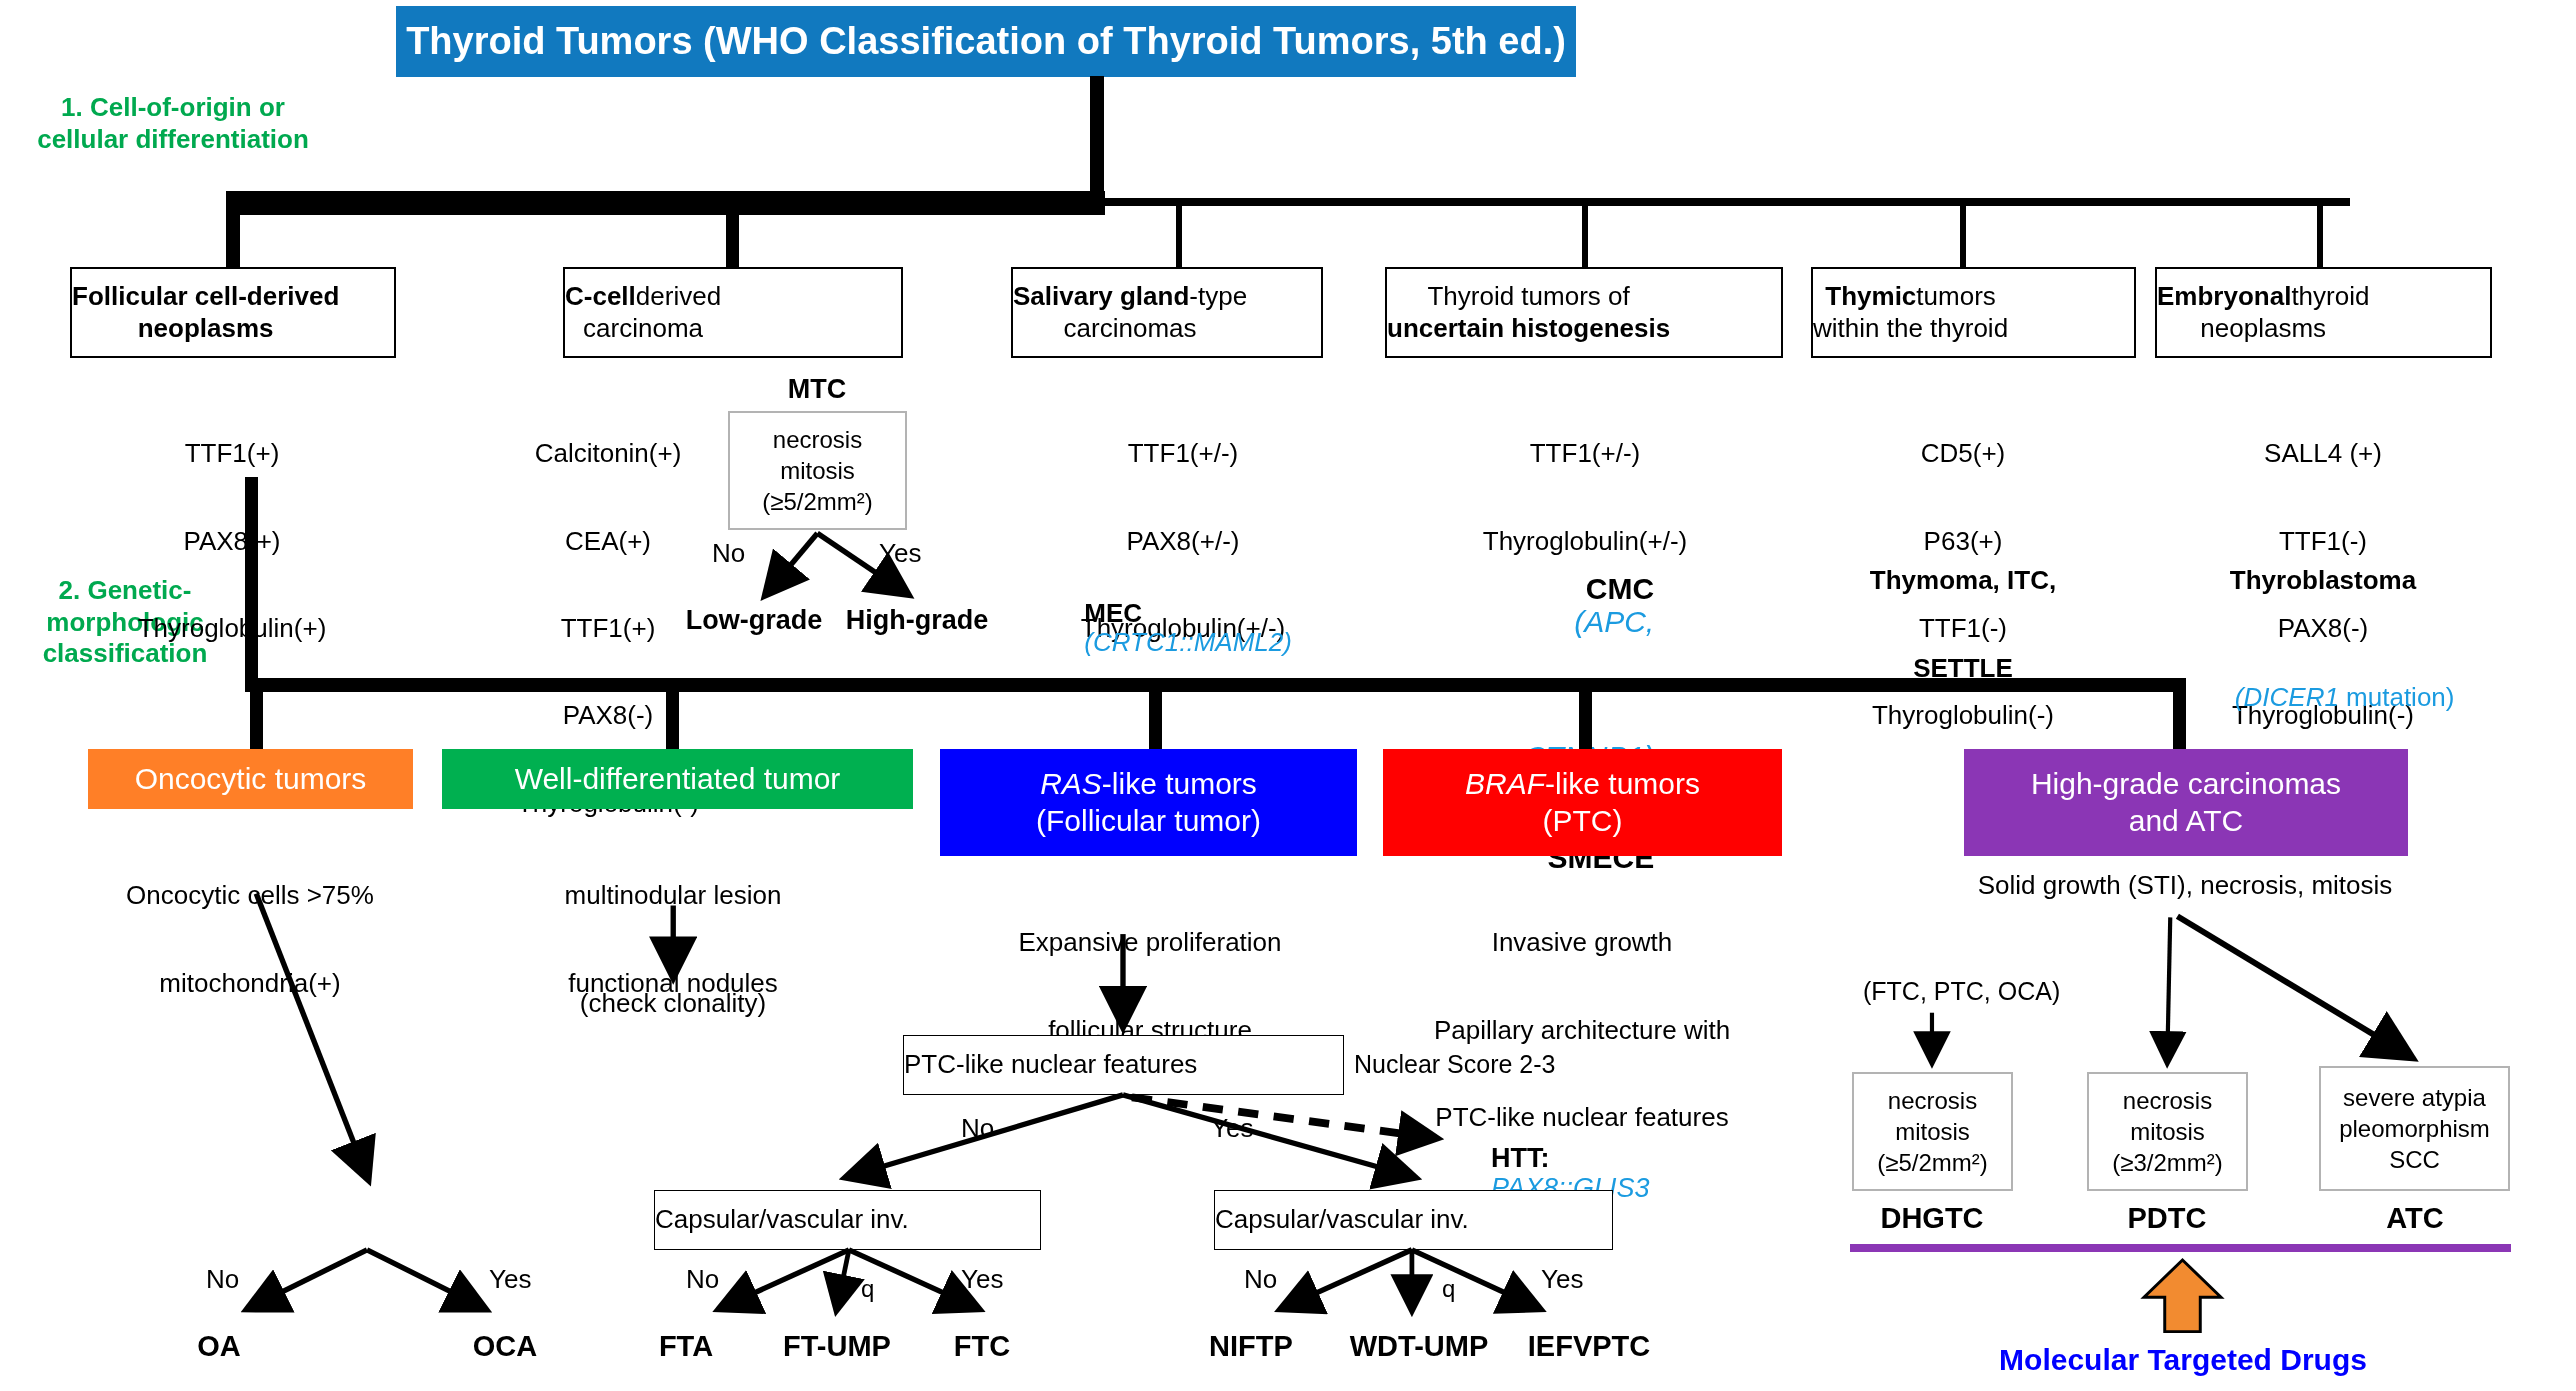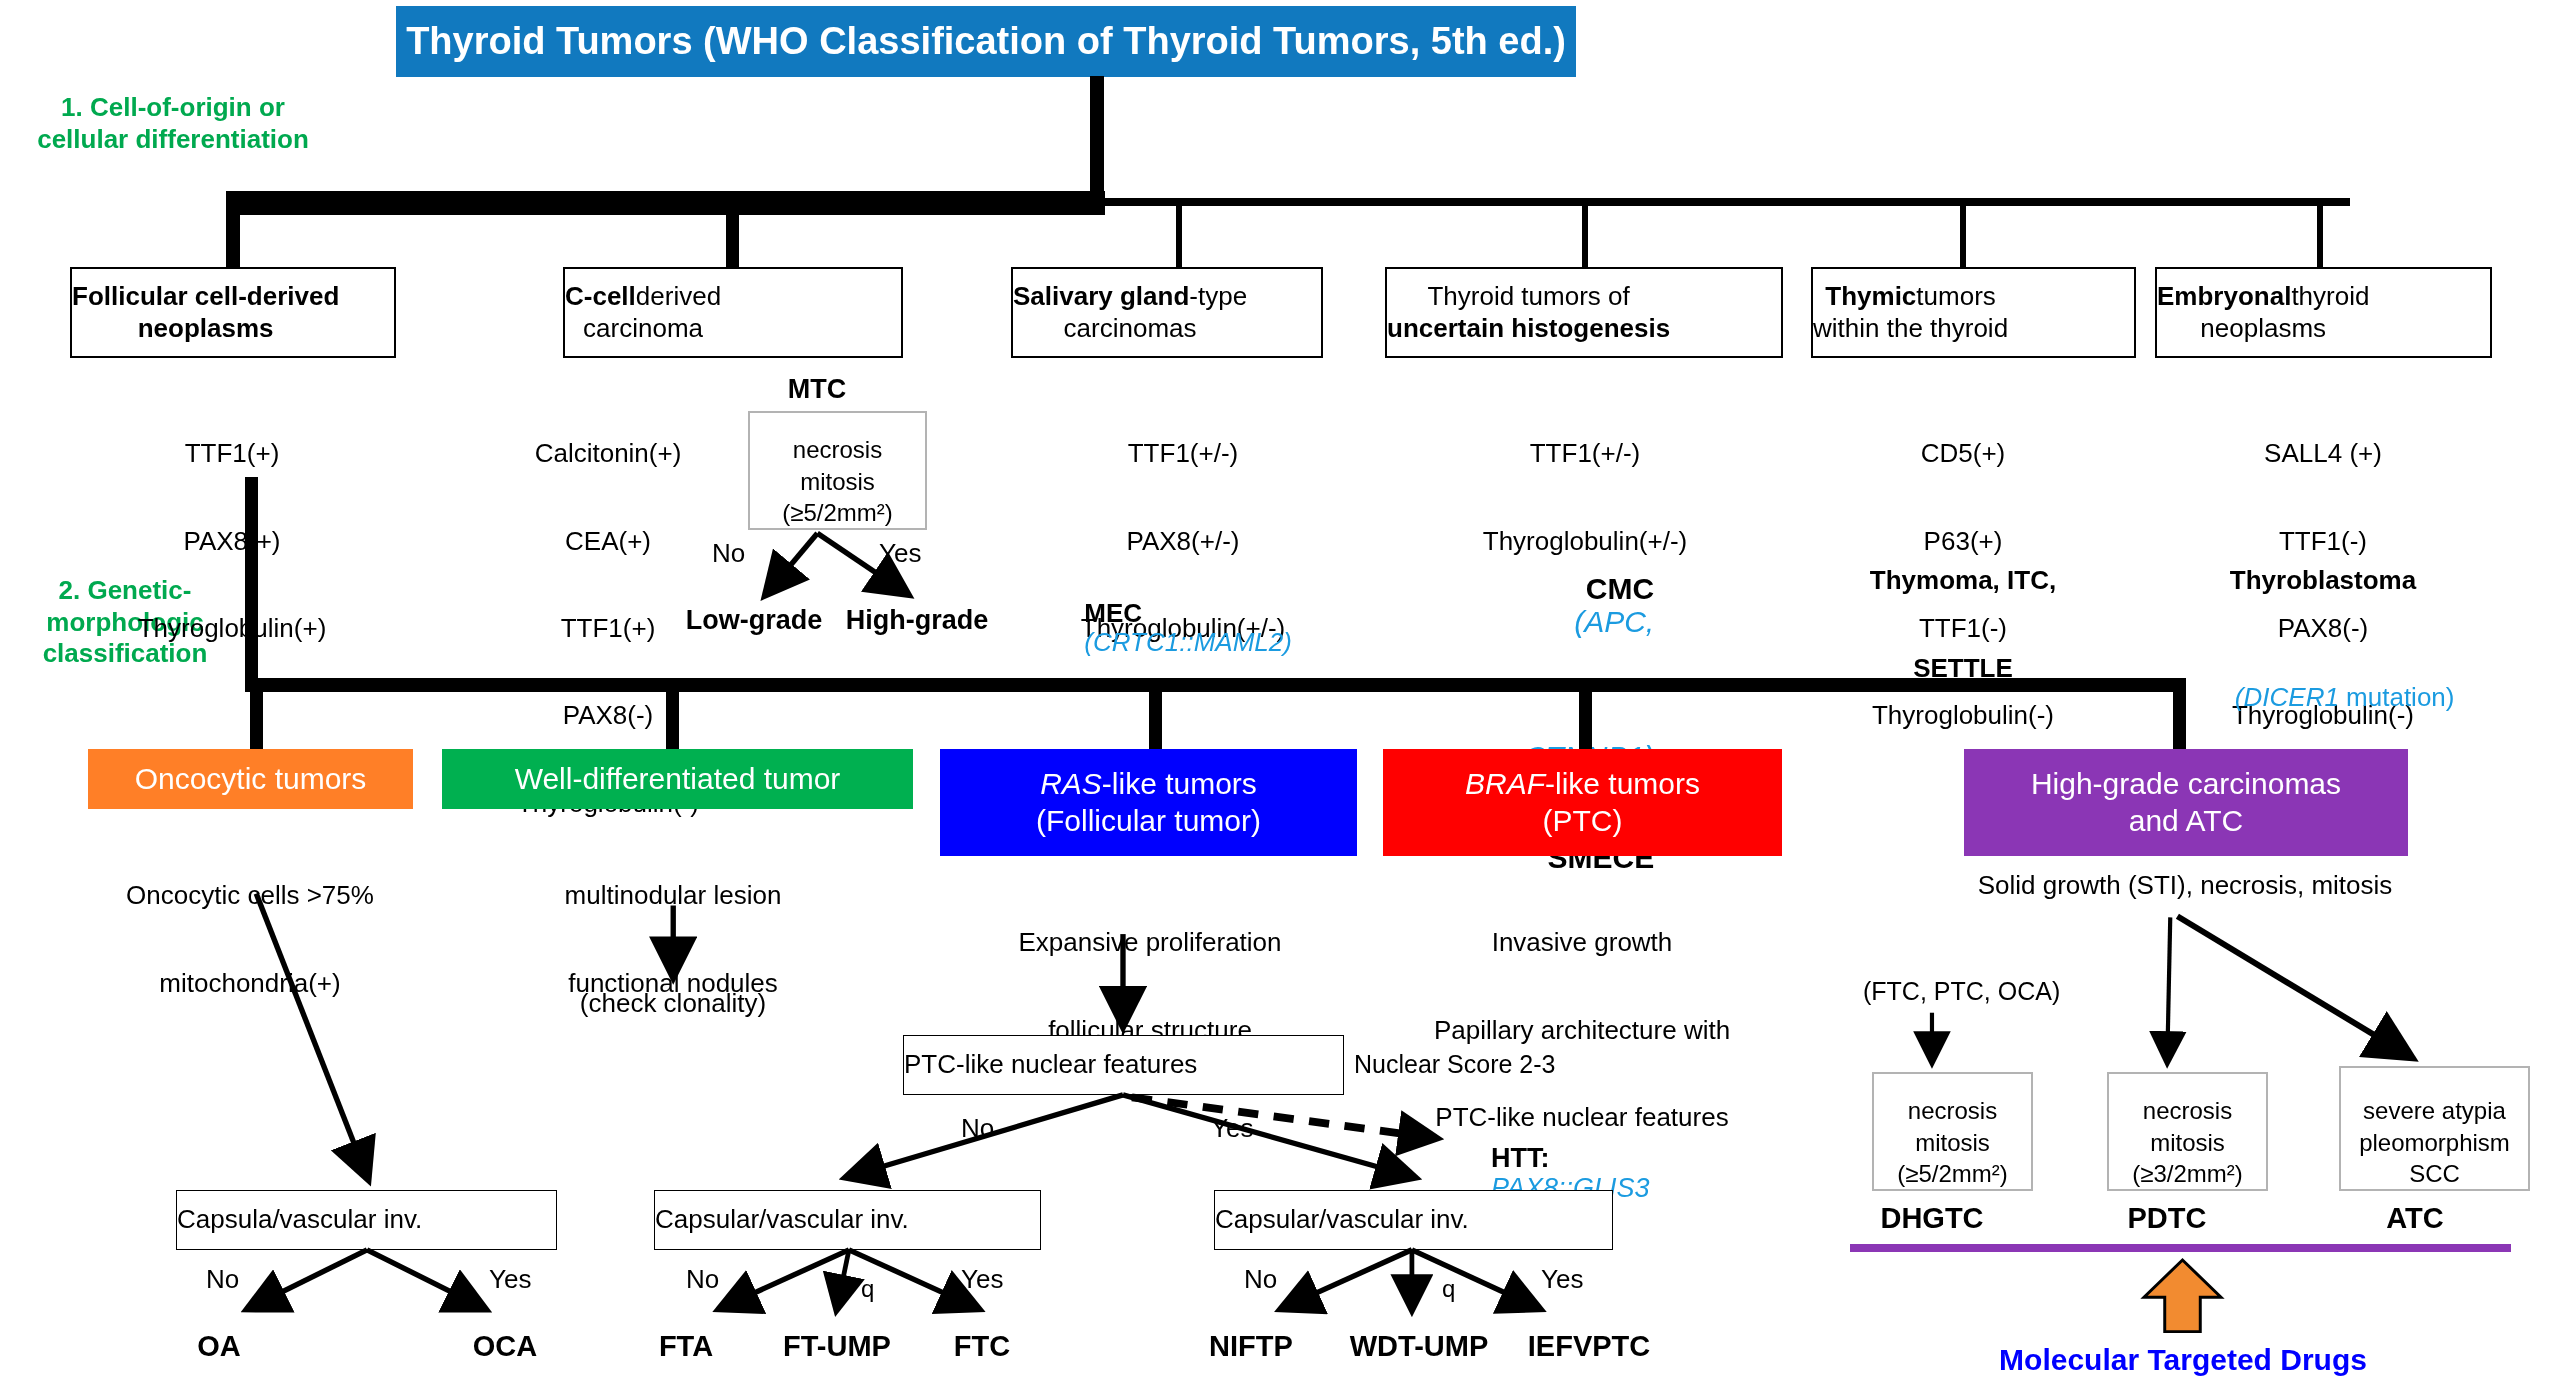--- a/index.html
+++ b/index.html
@@ -38,22 +38,22 @@
 
   
   .nodebox {
     border:2.4px solid #000; background:#ffffff;
     display:flex; align-items:center; justify-content:flex-start;
     text-align:center; font-size:26px; line-height:1.22; color:#000;
   }
   .nodebox.thin { border-width:1.8px; }
   .greybox {
     border:2.4px solid #b3b3b3; background:#ffffff;
-    display:flex; align-items:flex-end; justify-content:center;
-    text-align:center; font-size:24px; line-height:1.30; color:#000;margin-left:20px;
+    display:flex; align-items:center; justify-content:center;
+    text-align:center; font-size:24px; line-height:1.30; color:#000;
   }
 
   
   .colorbox {
     display:flex; align-items:center; justify-content:center;
     text-align:center; color:#ffffff; font-size:30px; line-height:1.22;
   }
 
   
   .hline { position:absolute; background:#000; }
@@ -264,23 +264,20 @@
 
   <div class="colorbox abs" style="left:1964px; top:749px; width:444px; height:107px; background:#8B36B5;">
     <div>
       <span>High-grade carcinomas</span><br>
       <span>and ATC</span>
     </div>
   </div>
   <div class="t ctr" style="left:2185px; top:871px; font-size:26px; text-align:center;">Solid growth (STI), necrosis, mitosis</div>
   <div class="t" style="left:1819px; top:977px; font-size:25px;margin-left:44px;">(FTC, PTC, OCA)</div>
 
-  <div class="nodebox thin abs" style="left:176px; top:1190px; width:381px; height:60px; font-size:26px;">
-    <span>Capsula/vascular inv.</span>
-  </div>
   <div class="t" style="left:206px; top:1265px; font-size:26px;">No</div>
   <div class="t" style="left:489px; top:1265px; font-size:26px;">Yes</div>
   <div class="t ctr b" style="left:219px; top:1330px; font-size:29px;">OA</div>
   <div class="t ctr b" style="left:505px; top:1330px; font-size:29px;">OCA</div>
 
   <div class="nodebox thin abs" style="left:903px; top:1035px; width:441px; height:60px; font-size:26px;">
     <span>PTC-like nuclear features</span>
   </div>
   <div class="t" style="left:1354px; top:1050px; font-size:25px;">Nuclear Score 2-3</div>
   <div class="t" style="left:961px; top:1114px; font-size:26px;">No</div>

